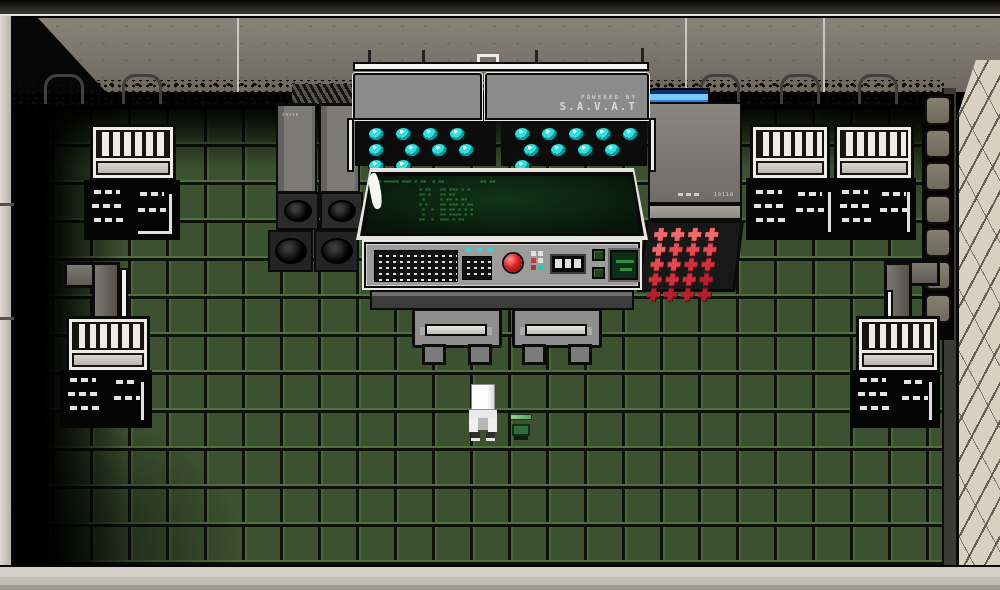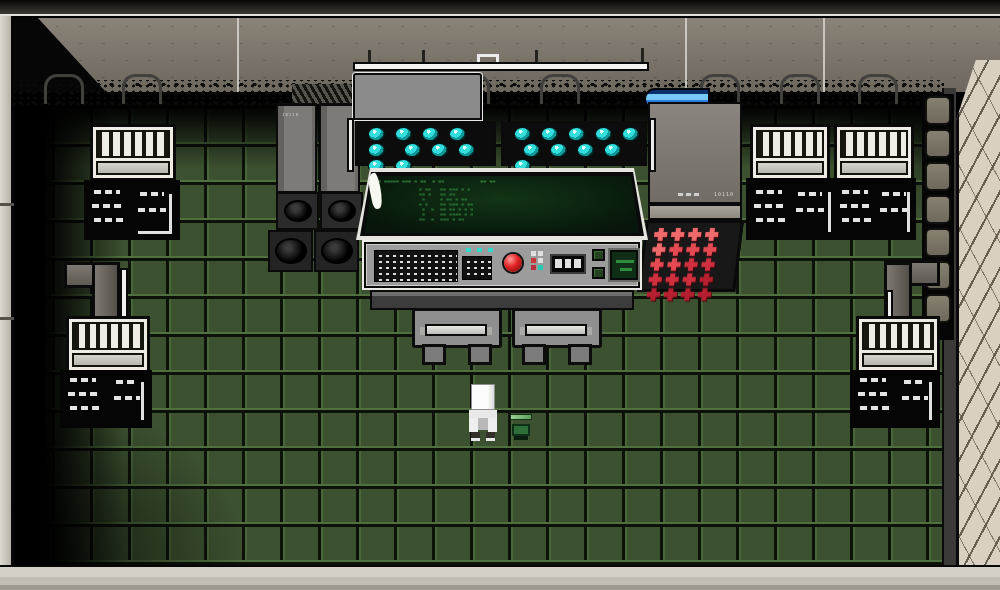--- a/index.html
+++ b/index.html
@@ -351,20 +351,25 @@
 
   <div class="pin" style="left:368px;top:50px"></div>
   <div class="pin" style="left:422px;top:50px"></div>
   <div class="pin" style="left:535px;top:50px"></div>
   <div class="pin" style="left:641px;top:48px;height:18px"></div>
   <div class="bracket"></div>
   <div class="beam"></div>
 
   <div class="panels-row">
     <div class="cpanel" style="left:0;width:129px"></div>
+    <div class="cpanel" style="left:132px;width:164px">
+      <div class="pwr">POWERED BY</div>
+      <div class="brand">S.A.V.A.T</div>
+      <div class="brand-sub">▪▪▪▪▪▪▪▪▪▪▪▪▪▪▪▪▪▪▪▪▪▪▪▪▪▪</div>
+    </div>
   </div>
 
   <div class="wstep" style="left:347px"></div>
   <div class="wstep" style="left:649px"></div>
   <div class="lights-row">
     <div class="lpanel" style="left:2px;width:141px">
         <span class="tlight"></span>
         <span class="tlight"></span>
         <span class="tlight"></span>
         <span class="tlight"></span>

